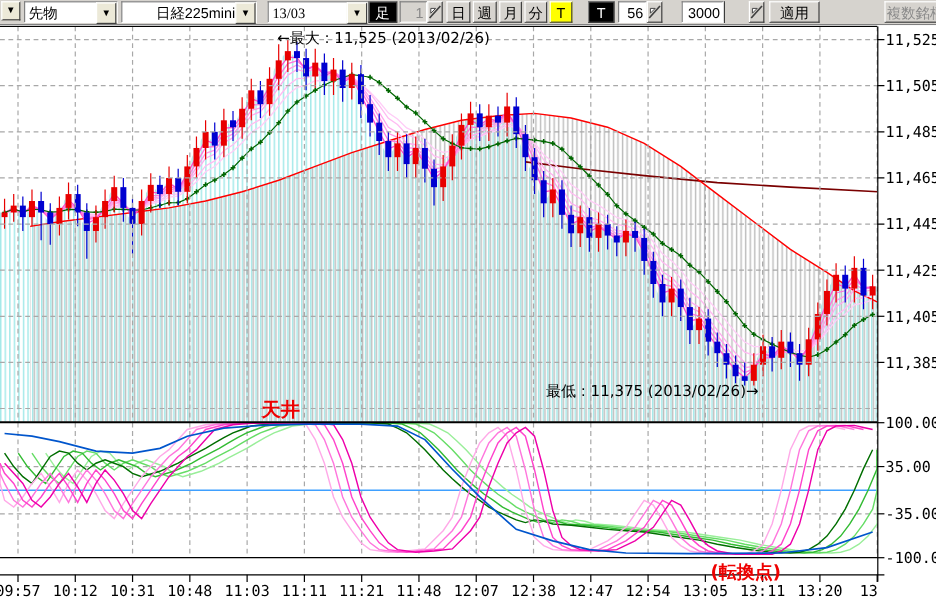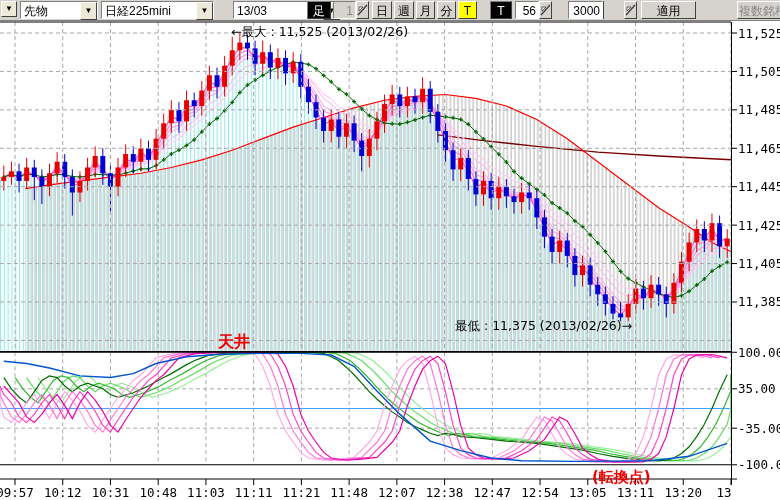--- a/index.html
+++ b/index.html
@@ -27,25 +27,25 @@
 </style>
 </head>
 <body>
 
 <div id="toolbar">
   <div class="tb dropbtn" style="left:1px;width:16px;">▼</div>
   <div class="tb combo" style="left:20px;width:78px;">
     <div class="txt">先物</div>
     <div class="dropbtn">▼</div>
   </div>
-  <div class="tb combo" style="left:101px;width:113px;">
+  <div class="tb combo" style="left:101px;width:113px;padding-left:25px;">
     <div class="txt">日経225mini</div>
     <div class="dropbtn">▼</div>
   </div>
-  <div class="tb combo" style="left:233px;width:108px;">
+  <div class="tb combo" style="left:223px;width:84px;font-family:Liberation Serif, serif;">
     <div class="txt">13/03</div>
     <div class="dropbtn">▼</div>
   </div>
   <div class="tb btn black" style="left:307px;width:24px;">足</div>
   <div class="tb spinbox dis" style="left:333px;width:23px;">1</div>
   <div class="tb diagbtn" style="left:356px;width:13px;">
     <svg width="11" height="16">
         <path d="M1,13 L10,3" stroke="#404040" stroke-width="1.4" fill="none"></path>
         <path d="M2,5 l4,0 l-4,4 z" fill="#fff" stroke="#404040" stroke-width="0.8"></path>
       </svg>
@@ -64,21 +64,21 @@
       </svg>
   </div>
   <div class="tb btn black" style="left:573px;width:31px;">本数</div>
   <div class="tb spinbox" style="left:568px;width:35px;">3000</div>
   <div class="tb diagbtn" style="left:624px;width:13px;">
     <svg width="11" height="16">
         <path d="M1,13 L10,3" stroke="#404040" stroke-width="1.4" fill="none"></path>
         <path d="M2,5 l4,0 l-4,4 z" fill="#fff" stroke="#404040" stroke-width="0.8"></path>
       </svg>
   </div>
-  <div class="tb btn" style="left:641px;width:55px;">適用</div>
+  <div class="tb btn" style="left:641px;width:42px;">適用</div>
   <div class="tb btn disabled" style="left:737px;width:52px;">複数銘柄</div>
 </div>
 
 <div id="chart-wrap">
   <svg id="chart-svg" width="780" height="479">
       <defs>
         <pattern id="hcyan" width="3.8" height="8" patternUnits="userSpaceOnUse">
           <rect x="0" y="0" width="1.2" height="8" fill="#a2e9e9"></rect>
         </pattern>
         <pattern id="hgray" width="3.8" height="8" patternUnits="userSpaceOnUse">

